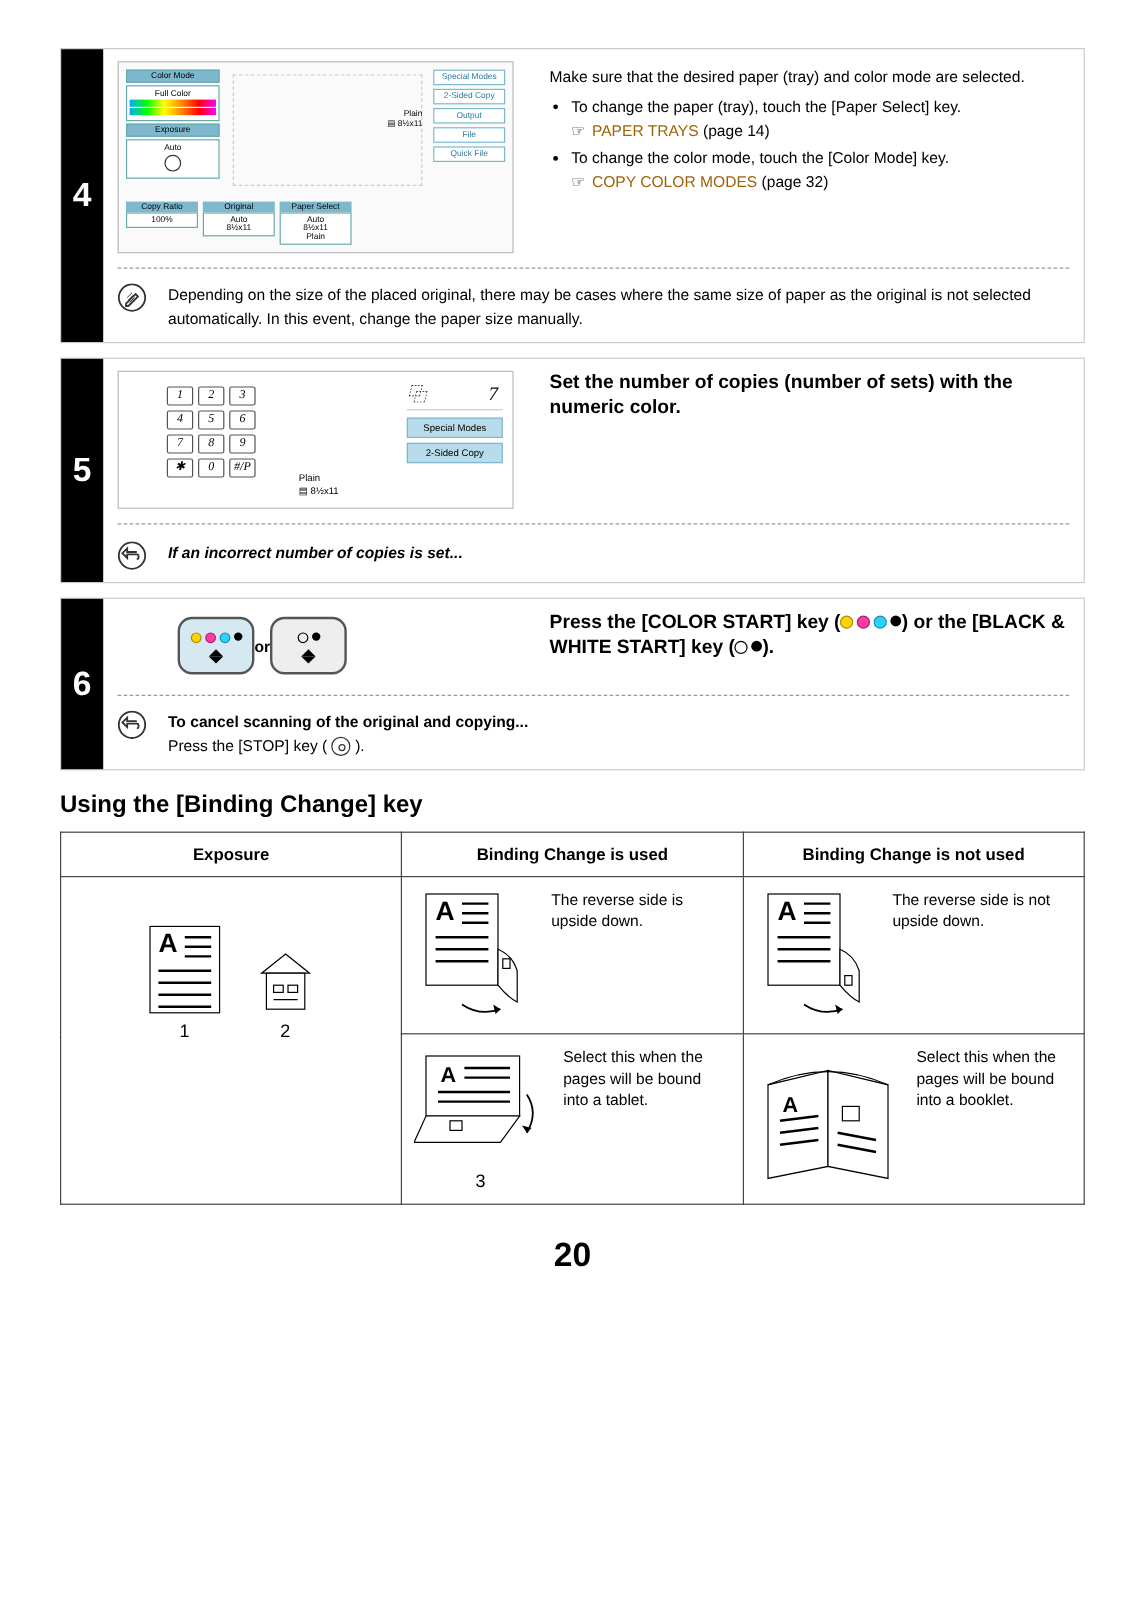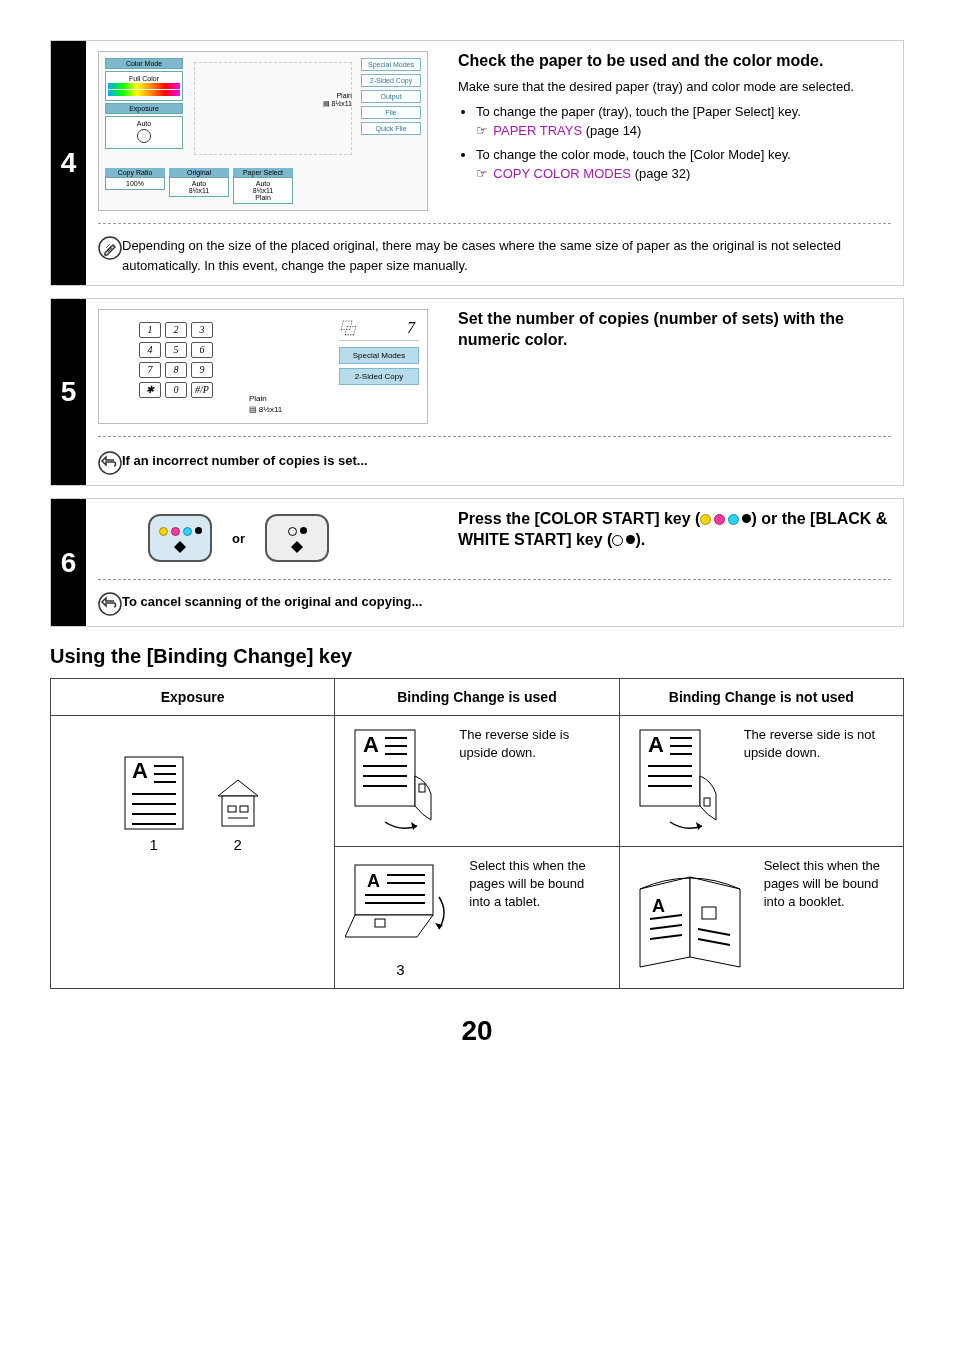--- a/index.html
+++ b/index.html
@@ -52,34 +52,35 @@
   }
   ul.bullets {
     margin: 6px 0 0 0;
     padding-left: 18px;
   }
   ul.bullets li {
     margin-bottom: 4px;
     line-height: 1.5;
   }
   .xref {
-    color: #a21caf;
+    color: #a16207;
   }
   .xref-icon {
     font-family: serif;
     margin-right: 2px;
   }
   hr.dashed {
     border: none;
     border-top: 1px dashed #999;
     margin: 12px 0;
   }
   .note-row {
     display: flex;
     align-items: flex-start;
+    gap: 18px;
     margin-top: 6px;
   }
   .note-text {
     flex: 1;
     line-height: 1.5;
   }
   .pencil-icon, .undo-icon {
     width: 24px;
     height: 24px;
   }
@@ -139,21 +140,21 @@
     display:flex; justify-content:space-between; align-items:center;
   }
   .p5-btn {
     border:1px solid #7db8cf; background:#b8dceb; color:#000; text-align:center; padding:3px; font-size:8px;
   }
   .p5-paper {
     position:absolute; left:150px; bottom:8px; font-size:8px; line-height:1.3;
   }
   
   .start-btns-row {
-    display:flex; align-items:center; gap:20px; padding:5px 50px;
+    display:flex; align-items:center; padding:5px 50px;
   }
   .start-btn {
     width:60px; height:44px; border:2px solid #555; border-radius:12px;
     background:#d6e9f2; display:flex; flex-direction:column; align-items:center; justify-content:center; gap:2px;
   }
   .start-btn.bw { background:#eee; }
   .dots { display:flex; gap:3px; }
   .dot{width:7px;height:7px;border-radius:50%;}
   .dot.y{background:#ffd400;border:1px solid #aa8f00;}
   .dot.m{background:#ff3aa0;border:1px solid #aa2070;}
@@ -258,21 +259,20 @@
               <div class="p4-bot-val">
                 <div>Auto</div>
                 <div>8½x11</div>
                 <div>Plain</div>
               </div>
             </div>
           </div>
         </div>
       </div>
       <div class="right-text">
-        <div class="heading">Check the paper to be used and the color mode.</div>
         <div class="para">Make sure that the desired paper (tray) and color mode are selected.</div>
         <ul class="bullets">
           <li>
             <span>To change the paper (tray), touch the [Paper Select] key.</span><br>
             <span class="xref-icon">☞</span>
             <span class="xref">
               <span>PAPER TRAYS</span>
             </span>
             <span>(page 14)</span>
           </li>
@@ -331,21 +331,21 @@
             <div>Plain</div>
             <div>▤ <span>8½x11</span></div>
           </div>
         </div>
       </div>
       <div class="right-text">
         <div class="heading">Set the number of copies (number of sets) with the numeric color.</div>
       </div>
     </div>
     <hr class="dashed">
-    <div class="note-row" style="margin-top:14px;">
+    <div class="note-row" style="margin-top:14px;font-style:italic;">
       <svg class="undo-icon" viewBox="0 0 24 24">
           <circle cx="12" cy="12" r="11" fill="none" stroke="#333" stroke-width="1.5"></circle>
           <path d="M16 9 L8 9 L8 6 L4 10 L8 14 L8 11 L16 11 C18 11 18 15 16 15" fill="none" stroke="#333" stroke-width="1.5"></path>
         </svg>
       <div class="note-text">
         <div class="bold">If an incorrect number of copies is set...</div>
       </div>
     </div>
   </div>
 </div>
@@ -390,20 +390,25 @@
       </div>
     </div>
     <hr class="dashed">
     <div class="note-row">
       <svg class="undo-icon" viewBox="0 0 24 24">
           <circle cx="12" cy="12" r="11" fill="none" stroke="#333" stroke-width="1.5"></circle>
           <path d="M16 9 L8 9 L8 6 L4 10 L8 14 L8 11 L16 11 C18 11 18 15 16 15" fill="none" stroke="#333" stroke-width="1.5"></path>
         </svg>
       <div class="note-text">
         <div class="bold">To cancel scanning of the original and copying...</div>
+        <div>
+          <span>Press the [STOP] key (</span>
+          <span class="stop-sym"></span>
+          <span>).</span>
+        </div>
       </div>
     </div>
   </div>
 </div>
 
 <h2 class="section-head">Using the [Binding Change] key</h2>
 
 <table class="bind-table">
   <tbody>
       <tr>

